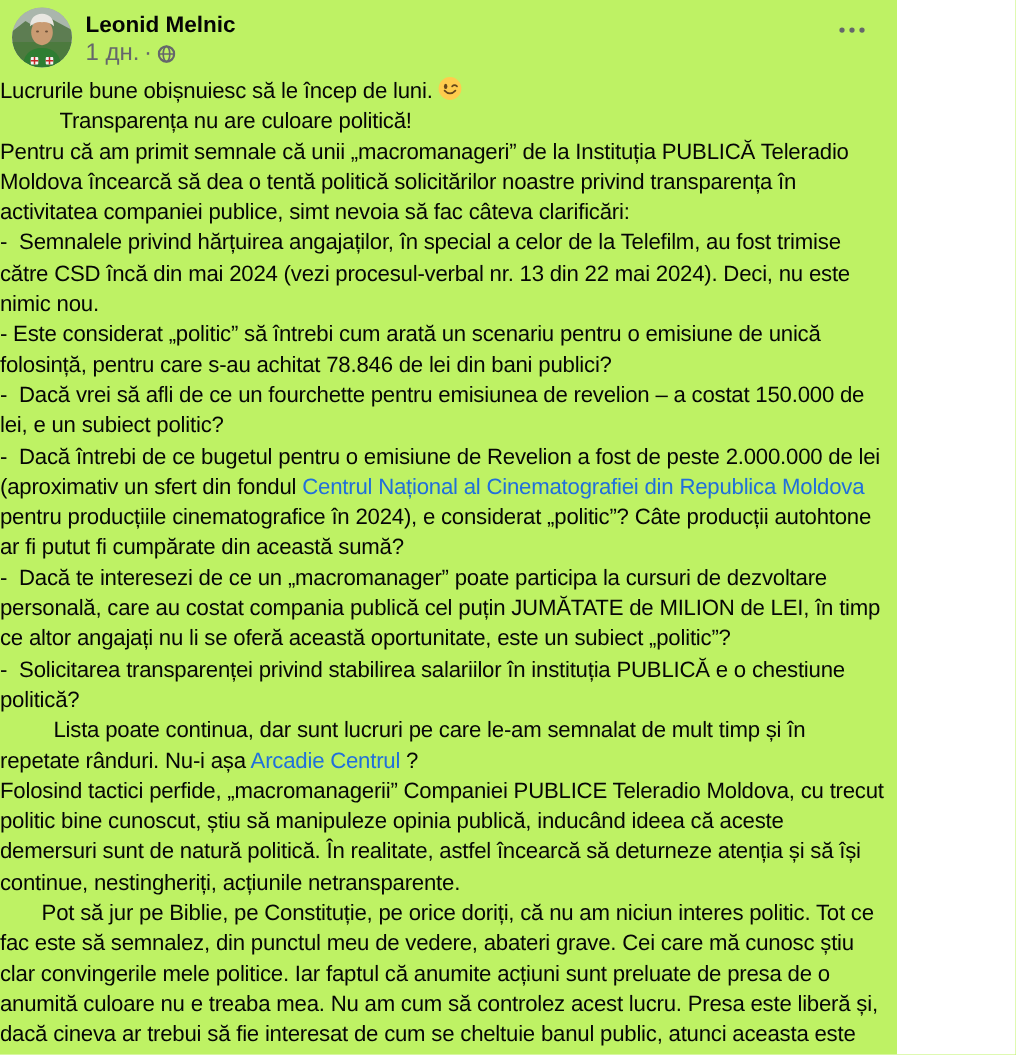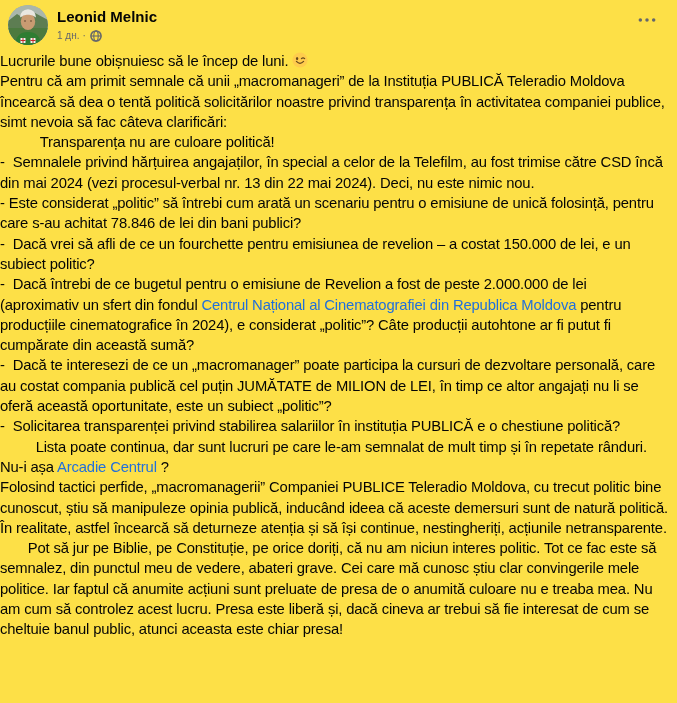--- a/index.html
+++ b/index.html
@@ -2,35 +2,35 @@
 <html><head>
 <meta charset="utf-8">
 <style>
   html, body { margin: 0; padding: 0; }
   body {
     width: 677px; height: 703px; overflow: hidden;
     background: #ffffff;
     font-family: "Liberation Sans", "DejaVu Sans", sans-serif;
     -webkit-font-smoothing: antialiased;
   }
-  .post-card { width: 677px; height: 703px; background: #fde047; position: relative; }
+  .post-card { width: 598px; height: 703px; background: #bef264; position: relative; }
 
   
   .post-header { position: relative; display: flex; align-items: flex-start; padding: 5px 8px 0 8px; }
   .avatar {
     width: 40px; height: 40px; border-radius: 50%; overflow: hidden;
     flex: 0 0 40px; cursor: pointer; background: #9fae9e;
   }
   .avatar svg { display: block; width: 40px; height: 40px; }
   .header-meta { margin-left: 9px; padding-top: 2px; }
   .author {
     font-size: 15px; font-weight: 700; color: #050505; line-height: 20px;
     cursor: pointer;
   }
-  .meta-row { display: flex; align-items: center; font-size: 10px; color: #65676B; line-height: 16px; margin-top: 1px; }
+  .meta-row { display: flex; align-items: center; font-size: 16px; color: #65676B; line-height: 16px; margin-top: 1px; }
   .meta-row .ts { cursor: pointer; }
   .meta-row .dot { margin: 0 4px 0 3px; }
   .globe { display: inline-flex; }
   .globe svg { width: 12px; height: 12px; display: block; }
 
   .more-btn {
     position: absolute; top: 8px; right: 14px;
     width: 32px; height: 24px; border: none; background: transparent;
     display: flex; align-items: center; justify-content: center; cursor: pointer;
     border-radius: 4px;
@@ -102,22 +102,22 @@
     </button>
   </div>
 
   <div class="post-body">
       <div class="para"><span>Lucrurile bune obișnuiesc să le încep de luni. </span><span class="emoji"><svg viewBox="0 0 16 16">
             <circle cx="8" cy="8" r="7.6" fill="#FFCC4D"></circle>
             <ellipse cx="5.1" cy="6.6" rx="1.15" ry="1.7" fill="#65471B"></ellipse>
             <path d="M9.4 6.6 Q11 5 12.7 6.6" fill="none" stroke="#65471B" stroke-width="1.1" stroke-linecap="round"></path>
             <path d="M4.4 9.4 Q8 13.2 11.6 9.4" fill="none" stroke="#65471B" stroke-width="1.2" stroke-linecap="round"></path>
           </svg></span></div>
+      <div class="para"><span>          Transparența nu are culoare politică!</span></div>
       <div class="para"><span>Pentru că am primit semnale că unii „macromanageri” de la Instituția PUBLICĂ Teleradio Moldova încearcă să dea o tentă politică solicitărilor noastre privind transparența în activitatea companiei publice, simt nevoia să fac câteva clarificări:</span></div>
-      <div class="para"><span>          Transparența nu are culoare politică!</span></div>
       <div class="para"><span>-  Semnalele privind hărțuirea angajaților, în special a celor de la Telefilm, au fost trimise către CSD încă din mai 2024 (vezi procesul-verbal nr. 13 din 22 mai 2024). Deci, nu este nimic nou.</span></div>
       <div class="para"><span>- Este considerat „politic” să întrebi cum arată un scenariu pentru o emisiune de unică folosință, pentru care s-au achitat 78.846 de lei din bani publici?</span></div>
       <div class="para"><span>-  Dacă vrei să afli de ce un fourchette pentru emisiunea de revelion – a costat 150.000 de lei, e un subiect politic?</span></div>
       <div class="para"><span>-  Dacă întrebi de ce bugetul pentru o emisiune de Revelion a fost de peste 2.000.000 de lei (aproximativ un sfert din fondul </span><a class="entity-link">Centrul Național al Cinematografiei din Republica Moldova</a><span> pentru producțiile cinematografice în 2024), e considerat „politic”? Câte producții autohtone ar fi putut fi cumpărate din această sumă?</span></div>
       <div class="para"><span>-  Dacă te interesezi de ce un „macromanager” poate participa la cursuri de dezvoltare personală, care au costat compania publică cel puțin JUMĂTATE de MILION de LEI, în timp ce altor angajați nu li se oferă această oportunitate, este un subiect „politic”?</span></div>
       <div class="para"><span>-  Solicitarea transparenței privind stabilirea salariilor în instituția PUBLICĂ e o chestiune politică?</span></div>
       <div class="para"><span>         Lista poate continua, dar sunt lucruri pe care le-am semnalat de mult timp și în repetate rânduri. Nu-i așa </span><a class="entity-link">Arcadie Centrul</a><span> ?</span></div>
       <div class="para"><span>Folosind tactici perfide, „macromanagerii” Companiei PUBLICE Teleradio Moldova, cu trecut politic bine cunoscut, știu să manipuleze opinia publică, inducând ideea că aceste demersuri sunt de natură politică. În realitate, astfel încearcă să deturneze atenția și să își continue, nestingheriți, acțiunile netransparente.</span></div>
       <div class="para"><span>       Pot să jur pe Biblie, pe Constituție, pe orice doriți, că nu am niciun interes politic. Tot ce fac este să semnalez, din punctul meu de vedere, abateri grave. Cei care mă cunosc știu clar convingerile mele politice. Iar faptul că anumite acțiuni sunt preluate de presa de o anumită culoare nu e treaba mea. Nu am cum să controlez acest lucru. Presa este liberă și, dacă cineva ar trebui să fie interesat de cum se cheltuie banul public, atunci aceasta este chiar presa!</span></div>
     </div>

